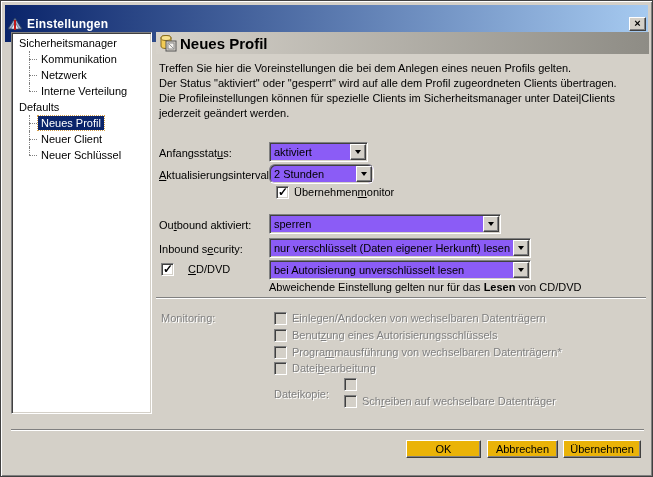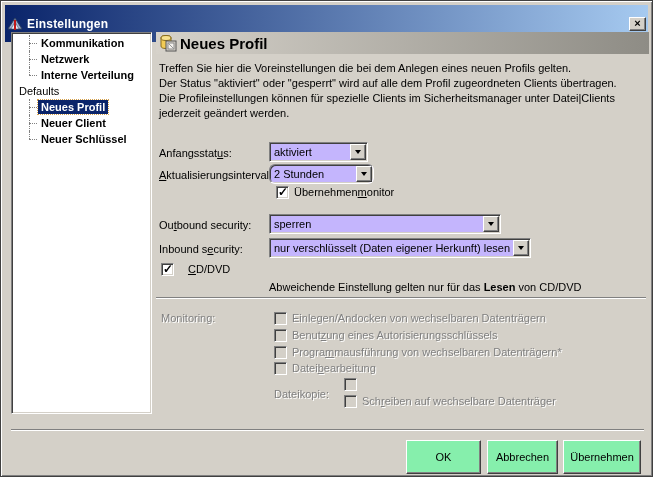--- a/index.html
+++ b/index.html
@@ -29,77 +29,80 @@
     cursor:default;
   }
   
   .sunken {
     background:#fff; border:1px solid; border-color:#808080 #fff #fff #808080;
     box-shadow: inset 1px 1px 0 #404040, inset -1px -1px 0 #d4d0c8;
   }
   
   .tree { position:absolute; left:10px; top:31px; width:141px; height:382px; padding-top:2px; overflow:hidden; }
   .trow { height:16px; display:flex; align-items:center; padding-left:4px; white-space:nowrap; }
-  .trow.child { padding-left:14px;font-weight:bold; }
+  .trow.child { padding-left:14px; }
   .branch { position:relative; width:12px; height:16px; flex:none; }
   .branch::before { content:""; position:absolute; left:3px; top:0; bottom:0; border-left:1px dotted #808080; }
   .branch.last::before { bottom:8px; }
   .branch::after { content:""; position:absolute; left:3px; top:8px; width:8px; border-top:1px dotted #808080; }
   .tlabel { padding:0 3px; line-height:14px; }
   .trow.sel .tlabel { background:var(--selection,#0a246a); color:#fff; outline:1px dotted #d4a04a; }
   
   .hdr {
     position:absolute; left:155px; top:31px; width:493px; height:22px;
     background:linear-gradient(90deg,#d6d2ca 0%,#8e8c85 100%);
     display:flex; align-items:center;
   }
   .hdricon { width:20px; height:20px; margin:0 2px 0 2px; flex:none; }
   .hdrtitle { font-size:15px; font-weight:bold; }
   
   .desc { position:absolute; left:158px; top:60px; width:490px; line-height:15px; }
   
   .flabel { position:absolute; white-space:nowrap; }
   .mn { text-decoration:underline; }
-  .combo { position:absolute; height:20px; background:#c4b5fd; border:1px solid; border-color:#808080 #fff #fff #808080;
+  .combo { position:absolute; height:20px; background:#8b5cf6; border:1px solid; border-color:#808080 #fff #fff #808080;
            box-shadow: inset 1px 1px 0 #404040, inset -1px -1px 0 #d4d0c8; }
   .combo-val { position:absolute; left:4px; top:2px; right:20px; line-height:15px; white-space:nowrap; overflow:hidden; }
   .combo-btn { position:absolute; right:1px; top:1px; bottom:1px; width:16px;
                background:#d4d0c8; border:1px solid; border-color:#fff #404040 #404040 #fff;
                box-shadow: inset -1px -1px 0 #808080; display:flex; align-items:center; justify-content:center; }
   .arr { width:0; height:0; border-left:3px solid transparent; border-right:3px solid transparent; border-top:4px solid #000; }
   .cb { position:absolute; width:13px; height:13px; background:#fff; border:1px solid; border-color:#808080 #fff #fff #808080;
         box-shadow: inset 1px 1px 0 #404040, inset -1px -1px 0 #d4d0c8; }
   .cb .check { position:absolute; left:1px; top:-2px; font-size:12px; font-weight:bold; color:#000; }
   .cb.dis { background:#d4d0c8; }
   .cblabel { position:absolute; line-height:13px; white-space:nowrap; }
   .dis-t { color:var(--disabled-text,#808080); text-shadow:1px 1px 0 #fff; }
   .note { position:absolute; left:268px; top:280px; white-space:nowrap; }
   .sep { position:absolute; height:2px; border-top:1px solid #808080; border-bottom:1px solid #fff; }
   
-  .btn { position:absolute; height:34px; background:#86efac; border:1px solid; border-color:#fff #404040 #404040 #fff;
+  .btn { position:absolute; height:18px; background:#eab308; border:1px solid; border-color:#fff #404040 #404040 #fff;
          box-shadow: inset -1px -1px 0 #808080; font-family:"Liberation Sans", sans-serif; font-size:11px; cursor:default; }
 </style>
 </head>
 <body>
 
 <div class="window">
 
   <div class="titlebar">
     <span class="titleicon">
       <svg width="16" height="16" viewBox="0 0 16 16">
         <polygon points="1,13 8,2 15,13" fill="#9fb0cf" stroke="#31425f" stroke-width="1"></polygon>
         <polygon points="4,13 8,6 12,13" fill="#e8ecf4" stroke="#31425f" stroke-width="0.5"></polygon>
         <rect x="7" y="4" width="2" height="10" fill="#c01818"></rect>
       </svg>
     </span>
     <span class="titletext">Einstellungen</span>
     <button class="closebtn"><span>×</span></button>
   </div>
 
   <div class="tree sunken">
+    <div class="trow">
+        <span class="tlabel">Sicherheitsmanager</span>
+      </div>
     <div class="trow child">
         <span class="branch"></span>
         <span class="tlabel">Kommunikation</span>
       </div>
     <div class="trow child">
         <span class="branch"></span>
         <span class="tlabel">Netzwerk</span>
       </div>
     <div class="trow child">
         <span class="branch last"></span>
@@ -156,40 +159,46 @@
     <span class="combo-btn">
         <span class="arr"></span>
       </span>
   </div>
 
   <span class="cb" style="left:275px;top:185px;">
       <span class="check">✓</span>
     </span>
   <div class="cblabel" style="left:293px;top:185px;"><span>Übernehmen</span><span class="mn">m</span><span>onitor</span></div>
 
-  <div class="flabel" style="left:158px;top:218px;"><span>Ou</span><span class="mn">t</span><span>bound security:</span></div>
+  <div class="flabel" style="left:158px;top:218px;"><span>Ou</span><span class="mn">t</span><span>bound aktiviert:</span></div>
   <div class="combo" style="left:268px;top:213px;width:232px;">
     <span class="combo-val">sperren</span>
     <span class="combo-btn">
         <span class="arr"></span>
       </span>
   </div>
 
   <div class="flabel" style="left:158px;top:242px;"><span>Inbound s</span><span class="mn">e</span><span>curity:</span></div>
   <div class="combo" style="left:268px;top:237px;width:262px;">
     <span class="combo-val">nur verschlüsselt (Daten eigener Herkunft) lesen</span>
     <span class="combo-btn">
         <span class="arr"></span>
       </span>
   </div>
 
   <span class="cb" style="left:160px;top:262px;">
       <span class="check">✓</span>
     </span>
   <div class="cblabel" style="left:178px;top:262px;margin-left:9px;"><span class="mn">C</span><span>D/DVD</span></div>
+  <div class="combo" style="left:268px;top:259px;width:262px;">
+    <span class="combo-val">bei Autorisierung unverschlüsselt lesen</span>
+    <span class="combo-btn">
+        <span class="arr"></span>
+      </span>
+  </div>
 
   <div class="note"><span>Abweichende Einstellung gelten nur für das </span><b>Lesen</b><span> von CD/DVD</span></div>
 
   <div class="sep" style="left:155px;top:296px;width:490px;"></div>
 
   <div class="flabel dis-t" style="left:160px;top:311px;">Monitoring:</div>
 
   <span class="cb dis" style="left:273px;top:311px;"></span>
   <div class="cblabel dis-t" style="left:291px;top:311px;"><span>Einlegen/Andocken von wechselbaren Datenträgern</span></div>
 

